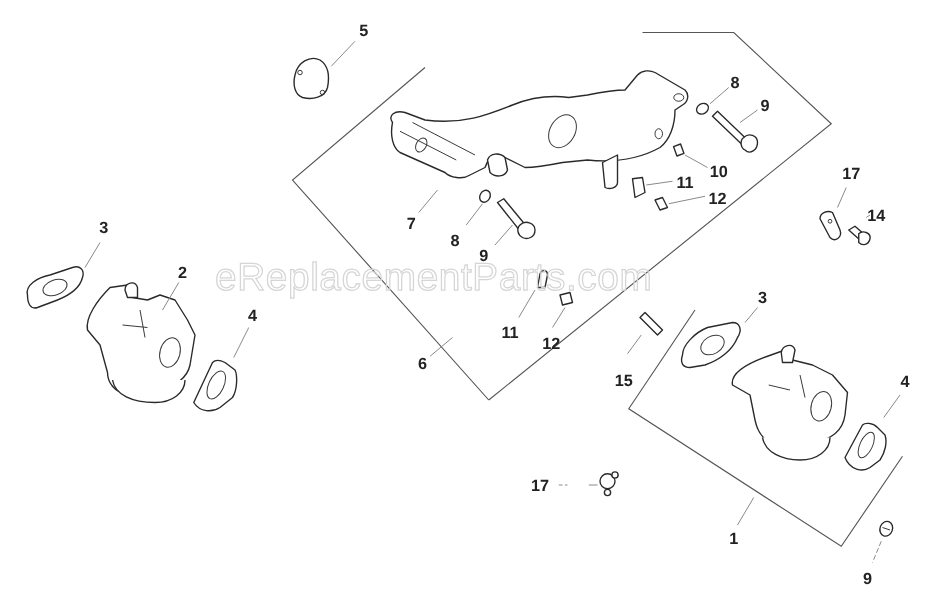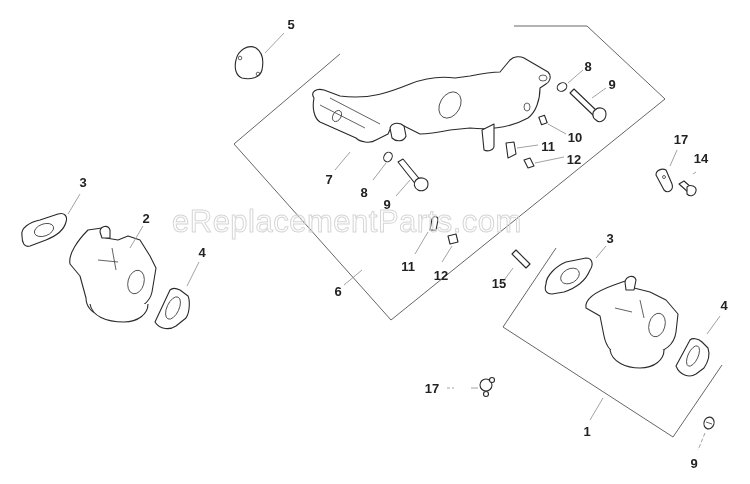--- a/index.html
+++ b/index.html
@@ -189,30 +189,30 @@
 
   <div class="watermark">eReplacementParts.com</div>
 
   <span class="label" style="left:291px;top:24px">5</span>
   <span class="label" style="left:588px;top:66px">8</span>
   <span class="label" style="left:612px;top:84px">9</span>
   <span class="label" style="left:575px;top:137px">10</span>
   <span class="label" style="left:548px;top:146px">11</span>
   <span class="label" style="left:574px;top:159px">12</span>
   <span class="label" style="left:681px;top:139px">17</span>
-  <span class="label" style="left:701px;top:158px">14</span>
+  <span class="label" style="left:701px;top:172px">14</span>
   <span class="label" style="left:329px;top:179px">7</span>
   <span class="label" style="left:364px;top:192px">8</span>
   <span class="label" style="left:387px;top:204px">9</span>
   <span class="label" style="left:83px;top:182px">3</span>
   <span class="label" style="left:146px;top:218px">2</span>
   <span class="label" style="left:202px;top:252px">4</span>
   <span class="label" style="left:408px;top:266px">11</span>
   <span class="label" style="left:441px;top:275px">12</span>
-  <span class="label" style="left:499px;top:283px">15</span>
+  <span class="label" style="left:499px;top:304px">15</span>
   <span class="label" style="left:338px;top:291px">6</span>
   <span class="label" style="left:610px;top:238px">3</span>
   <span class="label" style="left:724px;top:305px">4</span>
   <span class="label" style="left:432px;top:388px">17</span>
   <span class="label" style="left:587px;top:431px">1</span>
   <span class="label" style="left:694px;top:463px">9</span>
 
 </div>
 
 </body></html>

